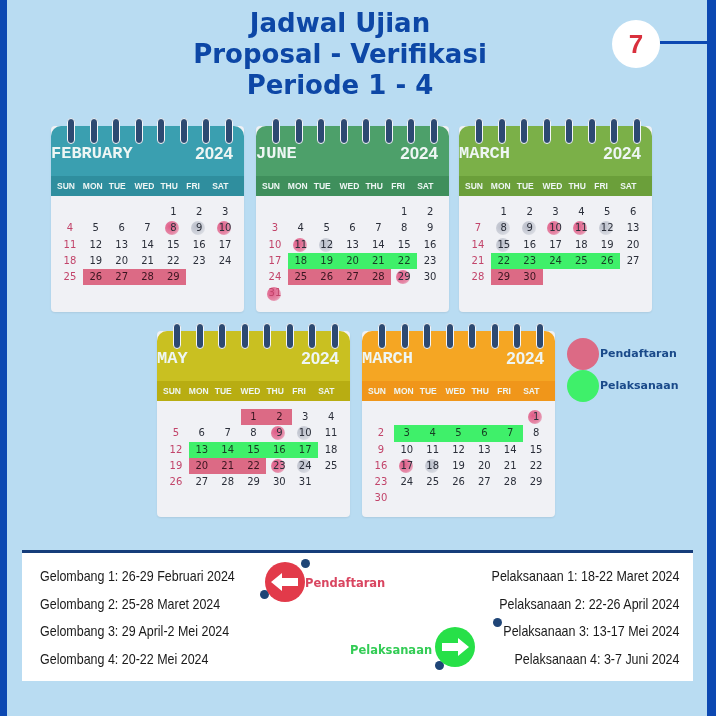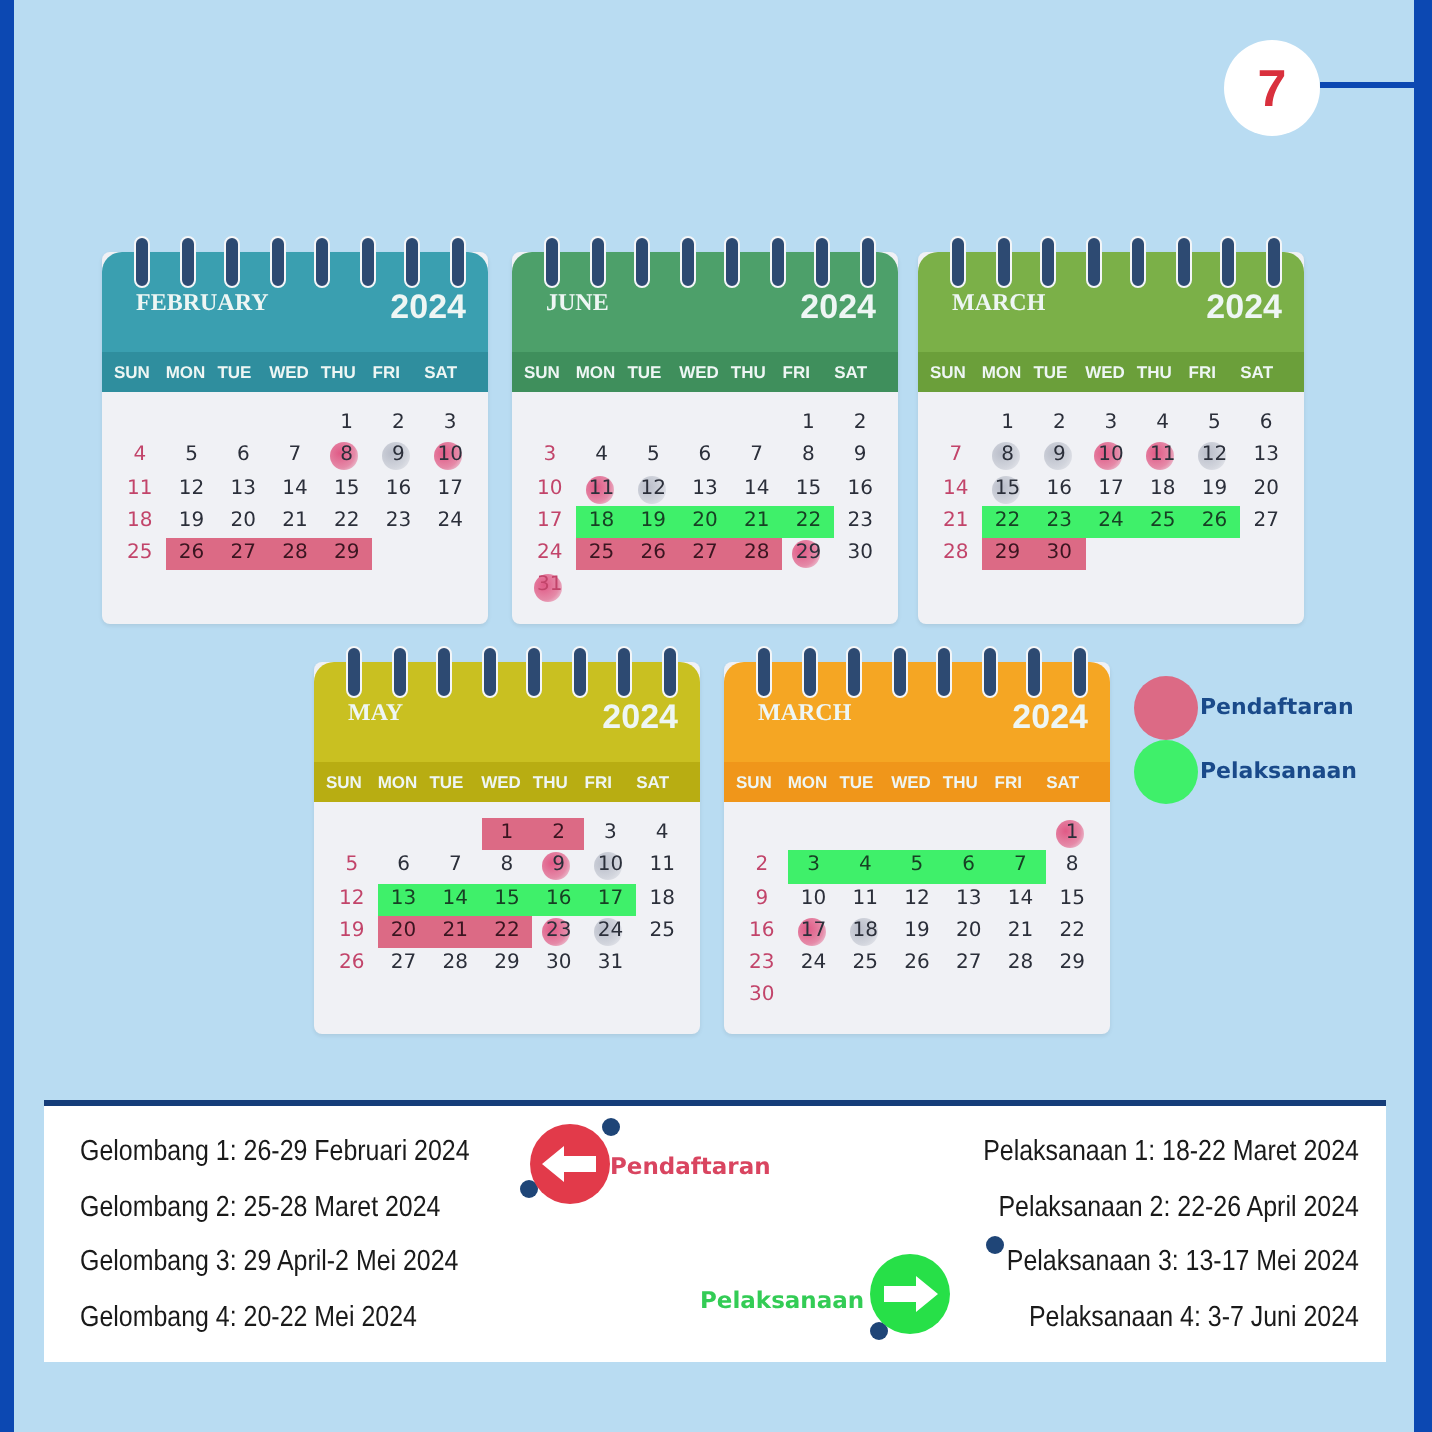--- a/index.html
+++ b/index.html
@@ -31,22 +31,22 @@
   .cal .sheet {
     position: absolute; left: 0; top: 8px; width: 100%; height: 186px;
     background: #f0f1f5; border-radius: 4px;
     box-shadow: 0 1px 2px rgba(0,0,0,0.08);
   }
   .cal .head {
     position: absolute; left: 0; top: 8px; width: 100%; height: 50px;
     border-radius: 10px 10px 0 0;
   }
   .cal .month {
-    position: absolute; left: 17px; top: 26px; color: #eef6f4; font-weight: bold; font-size: 12px;
-    font-family: Liberation Serif, serif; letter-spacing: 0px;
+    position: absolute; left: 0; top: 26px; color: #eef6f4; font-weight: bold; font-size: 17px;
+    font-family: Liberation Mono, monospace; letter-spacing: 0px;
   }
   .cal .year {
     position: absolute; right: 11px; top: 26px; color: #eef6f4; font-weight: bold; font-size: 17px;
     font-family: "Liberation Sans", sans-serif;
   }
   .cal .dow {
     position: absolute; left: 0; top: 58px; width: 100%; height: 20px;
     display: grid; grid-template-columns: repeat(7, 1fr); padding: 0 6px 0 6px;
     align-items: center;
   }
@@ -102,20 +102,23 @@
 <body>
 
 <div class="frame-left"></div>
 <div class="frame-right"></div>
 <div class="badge-line"></div>
 <div class="badge">
   <span>7</span>
 </div>
 
 <div class="title">
+  <div>Jadwal Ujian</div>
+  <div>Proposal - Verifikasi</div>
+  <div>Periode 1 - 4</div>
 </div>
 
 <div class="cal" id="cal-0" style="left:51px; top:118px;">
     <div class="sheet"></div>
     <div class="head" style="background: rgb(58, 159, 176);"></div>
     <div class="dow" style="background: rgb(47, 142, 158);">
       <span>SUN</span>
       <span>MON</span>
       <span>TUE</span>
       <span>WED</span>

